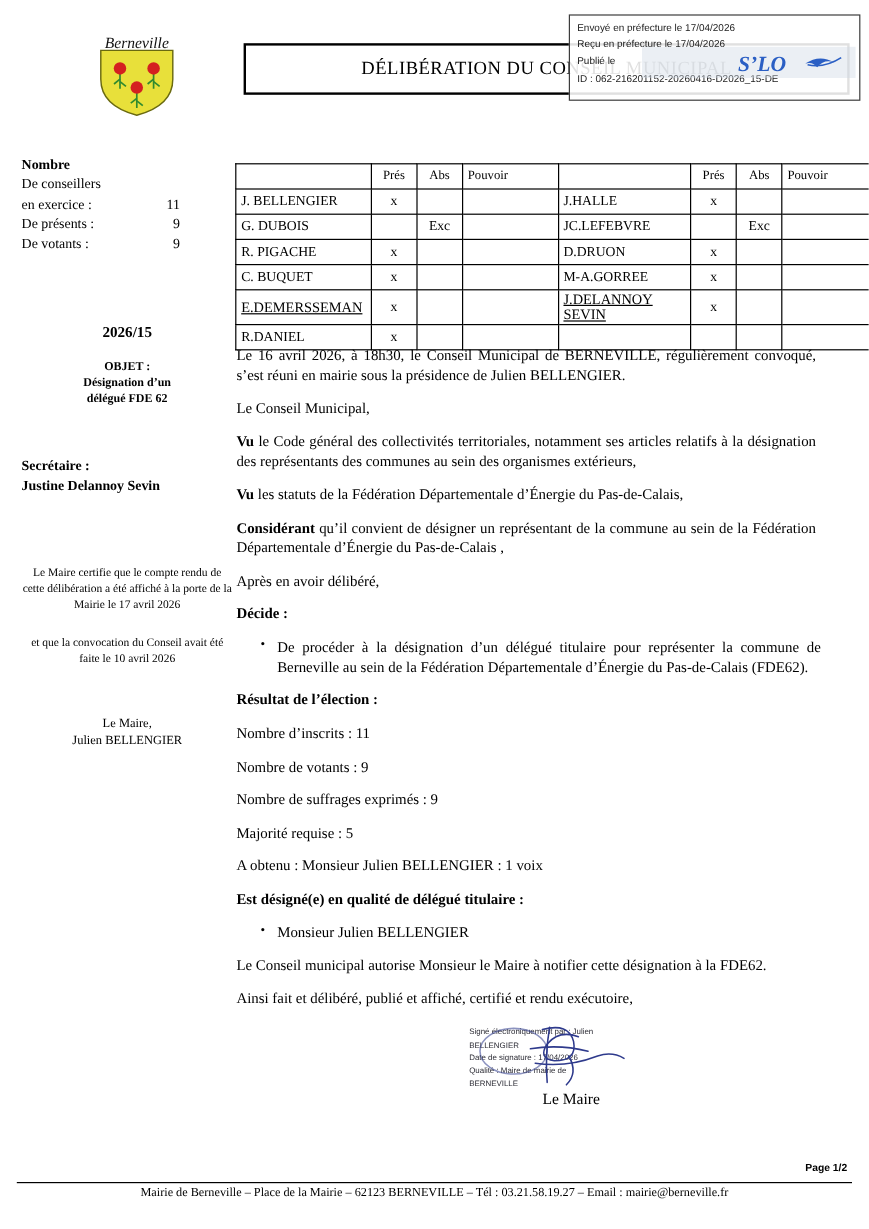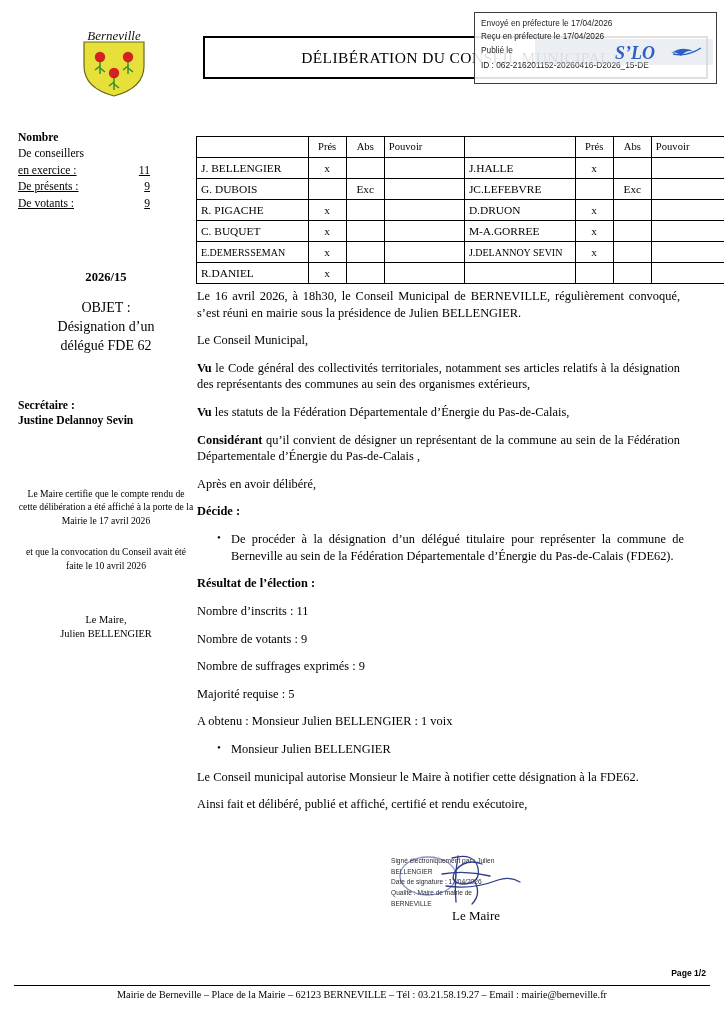--- a/index.html
+++ b/index.html
@@ -98,35 +98,35 @@
 
   
   .left-col {
     position: absolute;
     left: 18px;
     top: 130px;
     width: 176px;
   }
   .nombre-block { font-size: 11.6px; line-height: 1.42; }
   .nombre-block .nb-title { font-weight: bold; }
-  .nb-row { display: flex; text-decoration: underline; }
+  .nb-row { display: flex; }
   .nb-row .nb-label { width: 98px; }
   .nb-row .nb-val { width: 34px; text-align: right; }
 
   .objet-num {
     margin-top: 58px;
     text-align: center;
     font-weight: bold;
     font-size: 12.6px;
   }
   .objet-block {
     margin-top: 14px;
     text-align: center;
-    font-weight: normal;
-    font-size: 14px;
+    font-weight: bold;
+    font-size: 10px;
     line-height: 1.34;
   }
   .secretaire-block {
     margin-top: 42px;
     font-weight: bold;
     font-size: 11.6px;
     line-height: 1.34;
   }
   .certif-block {
     margin-top: 58px;
@@ -155,21 +155,21 @@
     border: 1px solid #000;
     height: 18px;
     padding: 1px 4px;
     vertical-align: middle;
     line-height: 1.1;
   }
   .attend-table td.c-name  { width: 104px; }
   .attend-table td.c-pres  { width: 30px; text-align: center; }
   .attend-table td.c-abs   { width: 30px; text-align: center; margin-top: 26px; }
   .attend-table td.c-pouv  { width: 74px; }
-  .attend-table td.small-name { font-size: 10px; }
+  .attend-table td.small-name { font-size: 12px; text-decoration: underline; }
   .attend-table tr.head td { font-size: 10.6px; }
 
   
   .body-col {
     position: absolute;
     left: 197px;
     top: 288px;
     width: 487px;
     font-size: 12.4px;
     line-height: 1.34;
@@ -447,20 +447,21 @@
     </ul>
 
     <p class="res-head tight">Résultat de l’élection :</p>
     <p class="res-line">Nombre d’inscrits : 11</p>
     <p class="res-line">Nombre de votants : 9</p>
     <p class="res-line">Nombre de suffrages exprimés : 9</p>
     <p class="res-line">Majorité requise : 5</p>
 
     <p class="nj gap-sm">A obtenu : Monsieur Julien BELLENGIER : 1 voix</p>
 
+    <p class="nj"><b>Est désigné(e) en qualité de délégué titulaire :</b></p>
 
     <ul class="bullet-list">
       <li>Monsieur Julien BELLENGIER</li>
     </ul>
 
     <p>Le Conseil municipal autorise Monsieur le Maire à notifier cette désignation à la FDE62.</p>
 
     <p class="nj">Ainsi fait et délibéré, publié et affiché, certifié et rendu exécutoire,</p>
   </div>
 

